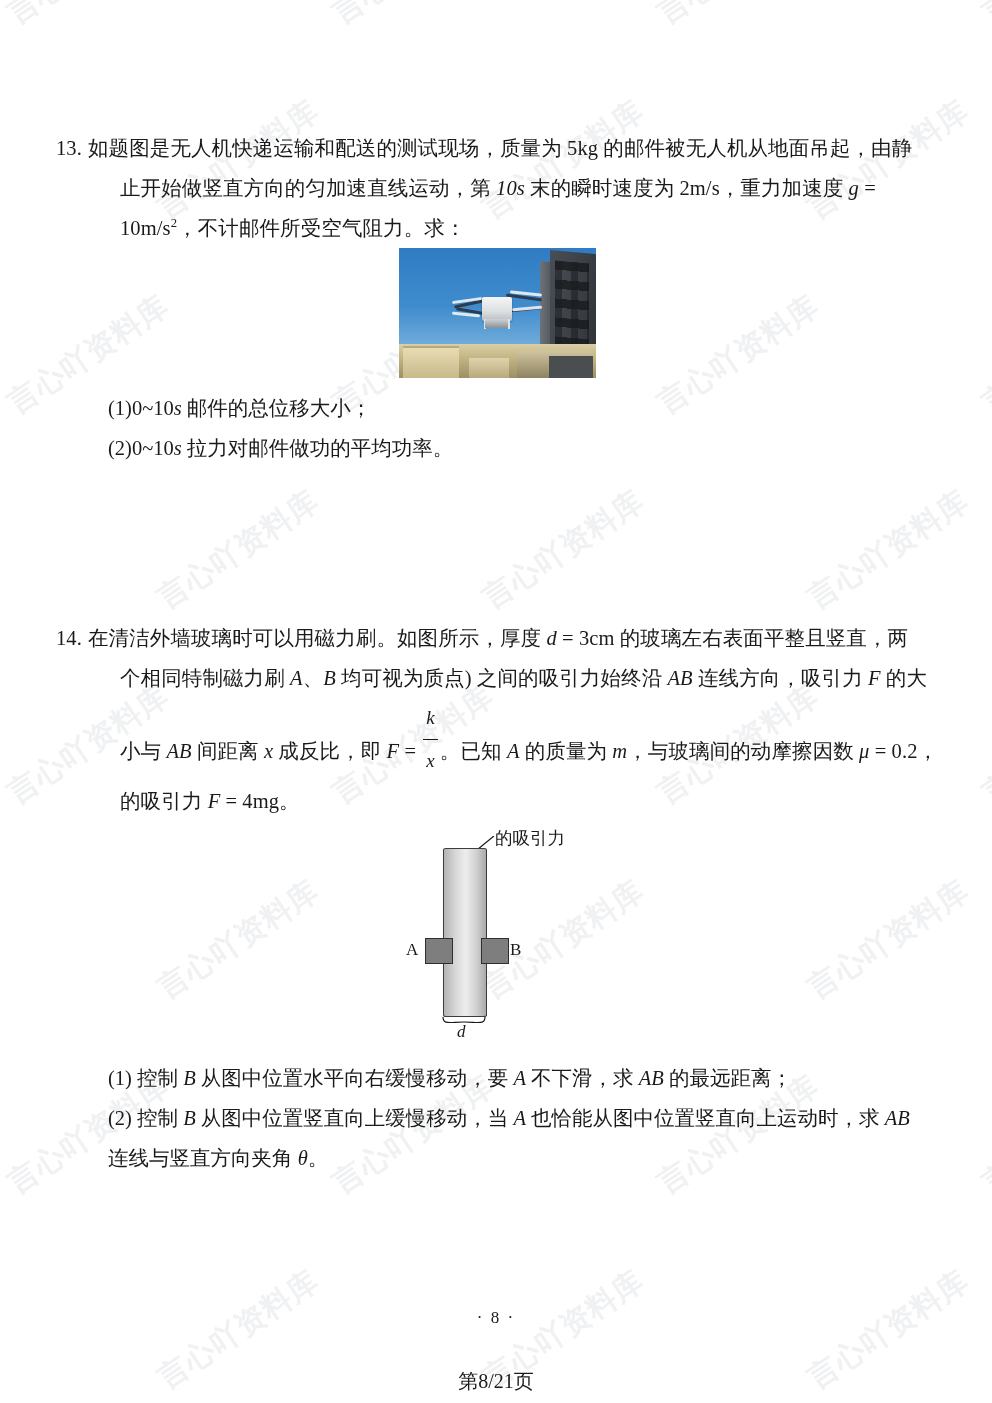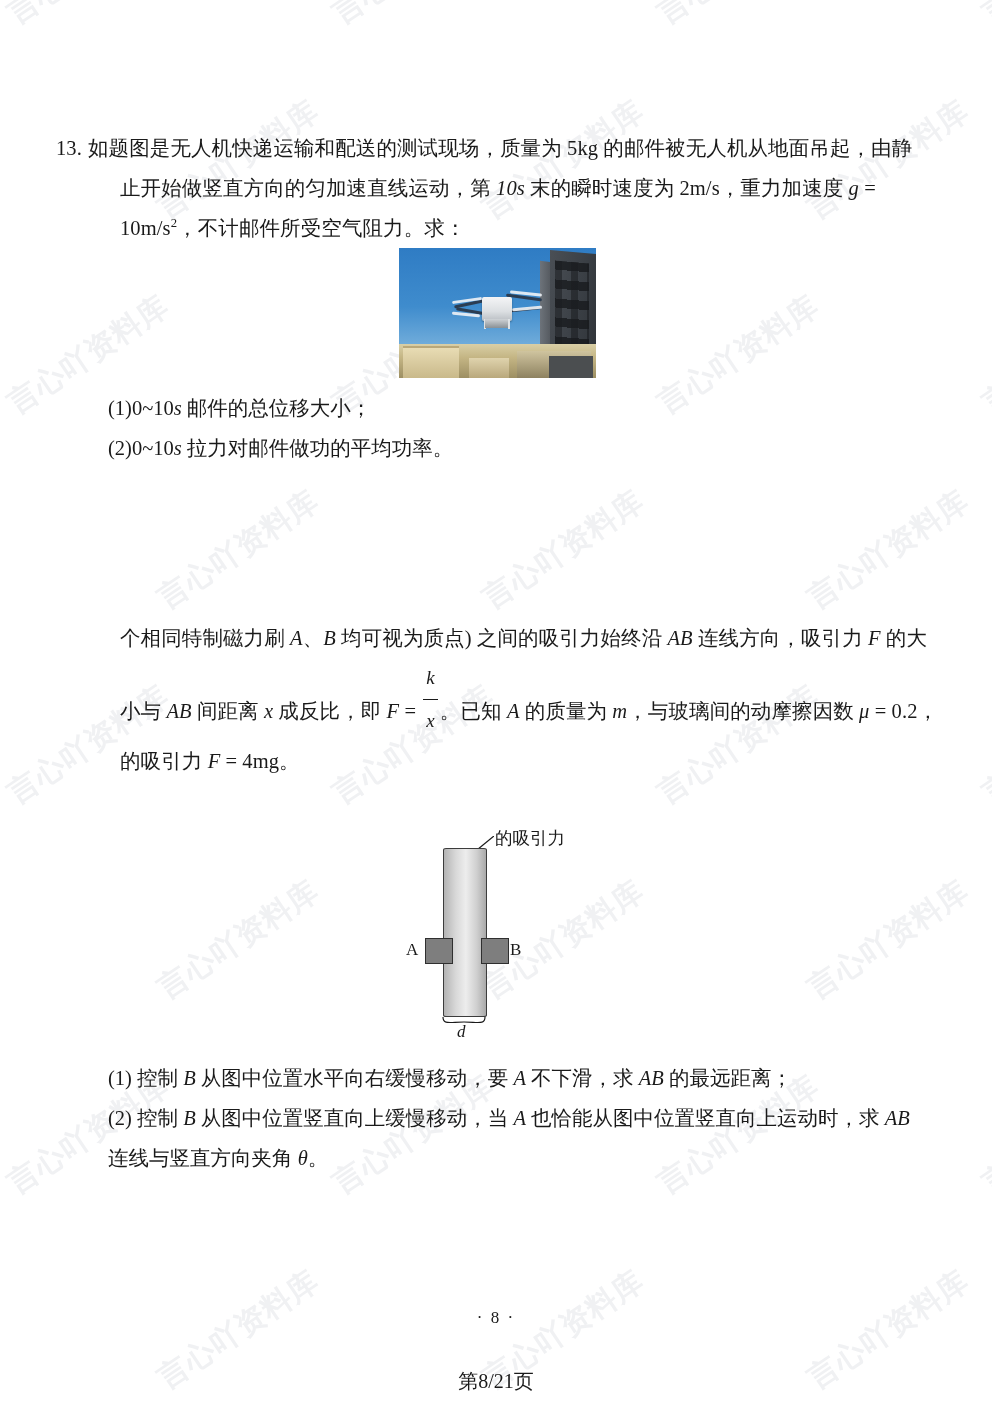--- a/index.html
+++ b/index.html
@@ -392,20 +392,23 @@
   <div class="sub-list" id="q13-subs">
     <div class="sub-line">
       <span>(1)0~10</span><span class="v">s</span><span> 邮件的总位移大小；</span>
     </div>
     <div class="sub-line">
       <span>(2)0~10</span><span class="v">s</span><span> 拉力对邮件做功的平均功率。</span>
     </div>
   </div>
 
   <div class="qblock" id="q14">
+    <div class="qline">
+      <span class="qnum">14.</span><span>在清洁外墙玻璃时可以用磁力刷。如图所示</span><span>，厚度 </span><span class="v">d</span><span> = 3cm 的玻璃左右表面平整且竖直</span><span>，两</span>
+    </div>
     <div class="qline indent">
       <span>个相同特制磁力刷 </span><span class="v">A</span><span>、</span><span class="v">B</span><span> 均可视为质点) 之间的吸引力始终沿 </span><span class="v">AB</span><span> 连线方向</span><span>，吸引力 </span><span class="v">F</span><span> 的大</span>
     </div>
     <div class="qline indent">
       <span>小与 </span><span class="v">AB</span><span> 间距离 </span><span class="v">x</span><span> 成反比</span><span>，即 </span><span class="v">F</span><span> = </span><span class="frac"><span class="num">k</span><span class="den">x</span></span><span>。已知 </span><span class="v">A</span><span> 的质量为 </span><span class="v">m</span><span>，与玻璃间的动摩擦因数 </span><span class="v">μ</span><span> = 0.2，</span>
     </div>
     <div class="qline indent">
       <span>的吸引力 </span><span class="v">F</span><span> = 4mg。</span>
     </div>
   </div>

